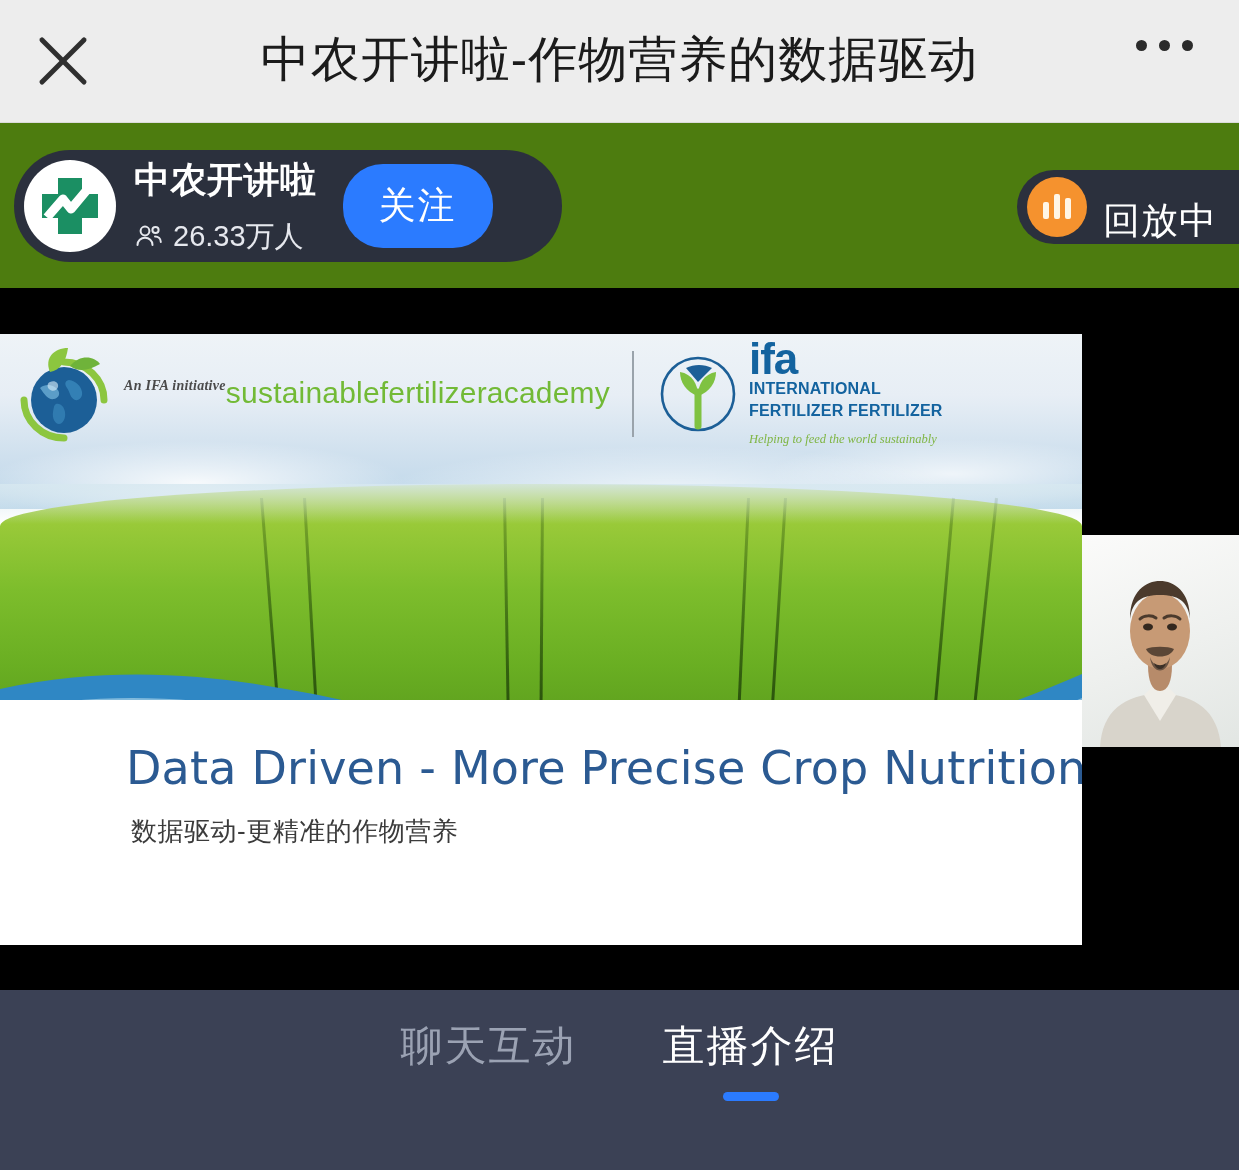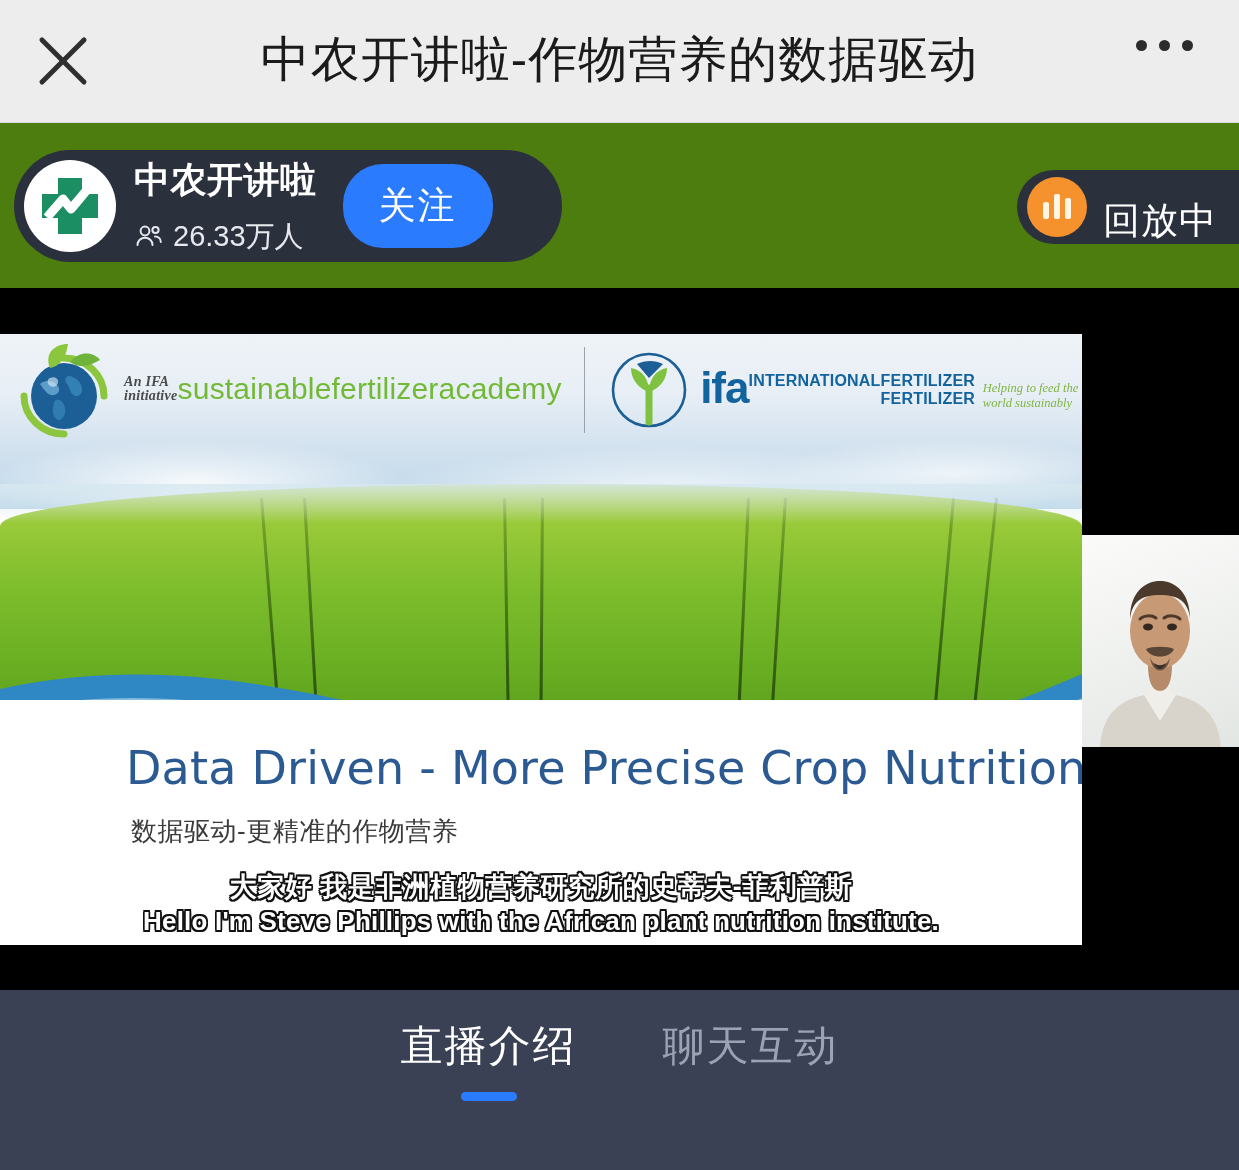--- a/index.html
+++ b/index.html
@@ -140,21 +140,21 @@
   }
   .logo-sfa { display: flex; align-items: center; gap: 10px; }
   .globe { width: 100px; height: 100px; flex: 0 0 auto; }
   .sfa-text { display: flex; flex-direction: row; line-height: .95; }
   .sfa-kicker { font-family: "Liberation Serif", serif; font-style: italic; font-weight: 700;
                 font-size: 14px; color: #4a4a4a; letter-spacing: .3px; margin-bottom: 3px; }
   .sfa-word { font-size: 30px; color: #72ba36; letter-spacing: .2px; }
   .logo-div { width: 2px; height: 86px; background: #9aa3ab; }
   .logo-ifa { display: flex; align-items: center; gap: 9px; }
   .ifa-mark { width: 84px; height: 84px; flex: 0 0 auto; }
-  .ifa-text { display: flex; }
+  .ifa-text { display: flex; flex-direction: column; }
   .ifa-word { font-size: 44px; font-weight: 700; color: #13639f; line-height: .85; letter-spacing: -1px; }
   .ifa-sub { font-size: 16px; font-weight: 700; color: #13639f; letter-spacing: .2px; line-height: 1.15; margin-top: 3px;}
   .ifa-tag { font-family: "Liberation Serif", serif; font-style: italic; font-size: 12.5px; color: #7fb543; margin-top: 12px; }
 
   .slide-title {
     position: absolute; left: 126px; bottom: 150px;
     font-size: 46px; color: #2b5a92; letter-spacing: .2px; white-space: nowrap;
     font-family: "DejaVu Sans", sans-serif; font-weight: 400;
   }
   .slide-subtitle {
@@ -316,24 +316,20 @@
             <span class="ifa-sub">INTERNATIONAL</span>
             <span class="ifa-sub">FERTILIZER FERTILIZER</span>
             <span class="ifa-tag">Helping to feed the world sustainably</span>
           </div>
         </div>
       </div>
 
       <div class="slide-title">Data Driven - More Precise Crop Nutrition</div>
       <div class="slide-subtitle">数据驱动-更精准的作物营养</div>
 
-      <div class="captions">
-        <div class="cap-cn">大家好 我是非洲植物营养研究所的史蒂夫-菲利普斯</div>
-        <div class="cap-en">Hello I'm Steve Phillips with the African plant nutrition institute.</div>
-      </div>
     </div>
 
     <div class="pip">
       <div class="bg"></div>
       <svg viewBox="0 0 157 212" aria-hidden="true">
         <path d="M18 212 C20 176 42 160 78 158 C114 160 136 176 139 212 Z" fill="#d8d4cb"></path>
         <path d="M62 160 L78 186 L94 160 L86 152 L70 152 Z" fill="#f0eee8"></path>
         <path d="M66 130 C66 146 70 156 78 156 C86 156 90 146 90 130 Z" fill="#b78b6a"></path>
         <ellipse cx="78" cy="96" rx="30" ry="38" fill="#c79a75"></ellipse>
         <path d="M48 84 C48 56 64 46 78 46 C92 46 108 56 108 84 C106 66 96 60 78 60 C60 60 50 66 48 84 Z" fill="#4b3a2c"></path>
@@ -343,24 +339,24 @@
         <path d="M82 83 C86 80 94 80 98 84" stroke="#4b3a2c" stroke-width="3" fill="none" stroke-linecap="round"></path>
         <path d="M64 114 C70 111 86 111 92 114 C88 124 68 124 64 114 Z" fill="#5a4636"></path>
         <path d="M68 122 C72 134 84 134 88 122 C86 140 70 140 68 122 Z" fill="#6b5443"></path>
         <path d="M72 128 C76 131 80 131 84 128 C82 136 74 136 72 128 Z" fill="#3b3027"></path>
       </svg>
     </div>
   </div>
 
   <div class="bottom">
     <div class="tabs">
+      <div class="tab">
+        <span class="tab-label">聊天互动</span>
+        <span class="tab-underline"></span>
+      </div>
       <div class="tab active">
         <span class="tab-label">直播介绍</span>
         <span class="tab-underline"></span>
       </div>
-      <div class="tab">
-        <span class="tab-label">聊天互动</span>
-        <span class="tab-underline"></span>
-      </div>
     </div>
   </div>
 
 </div>
 
 </body></html>

